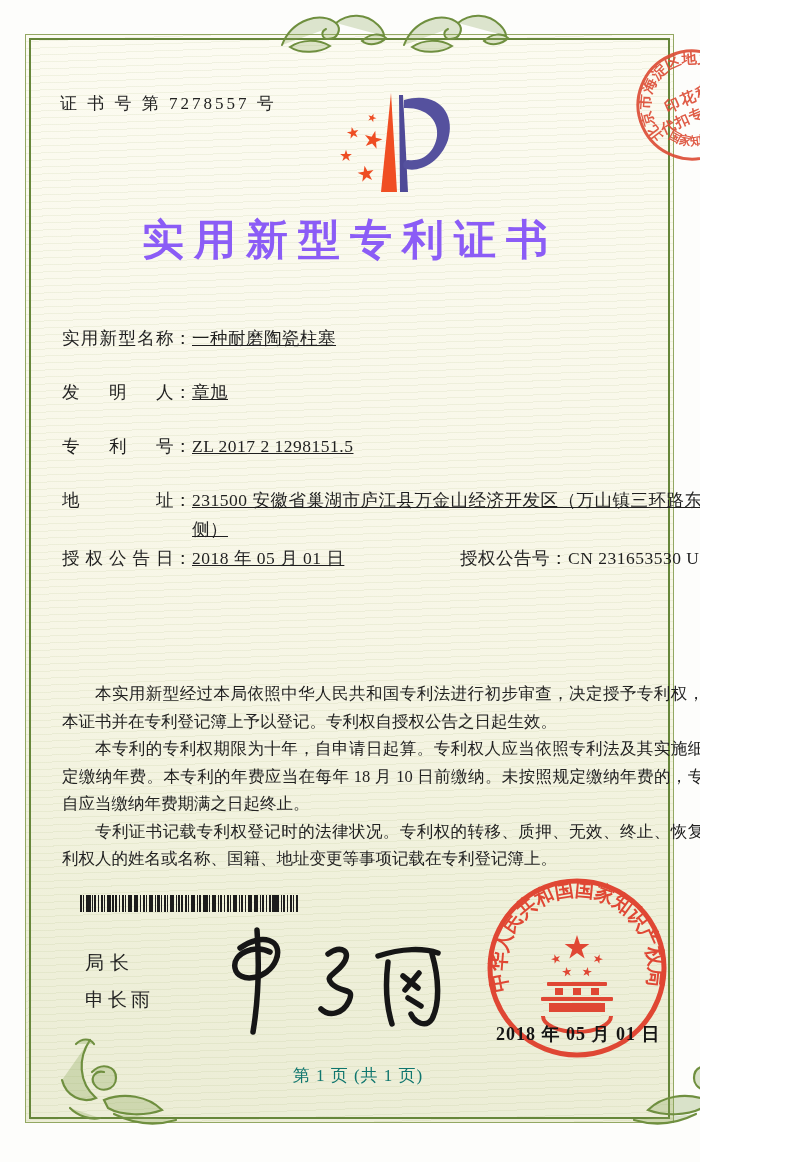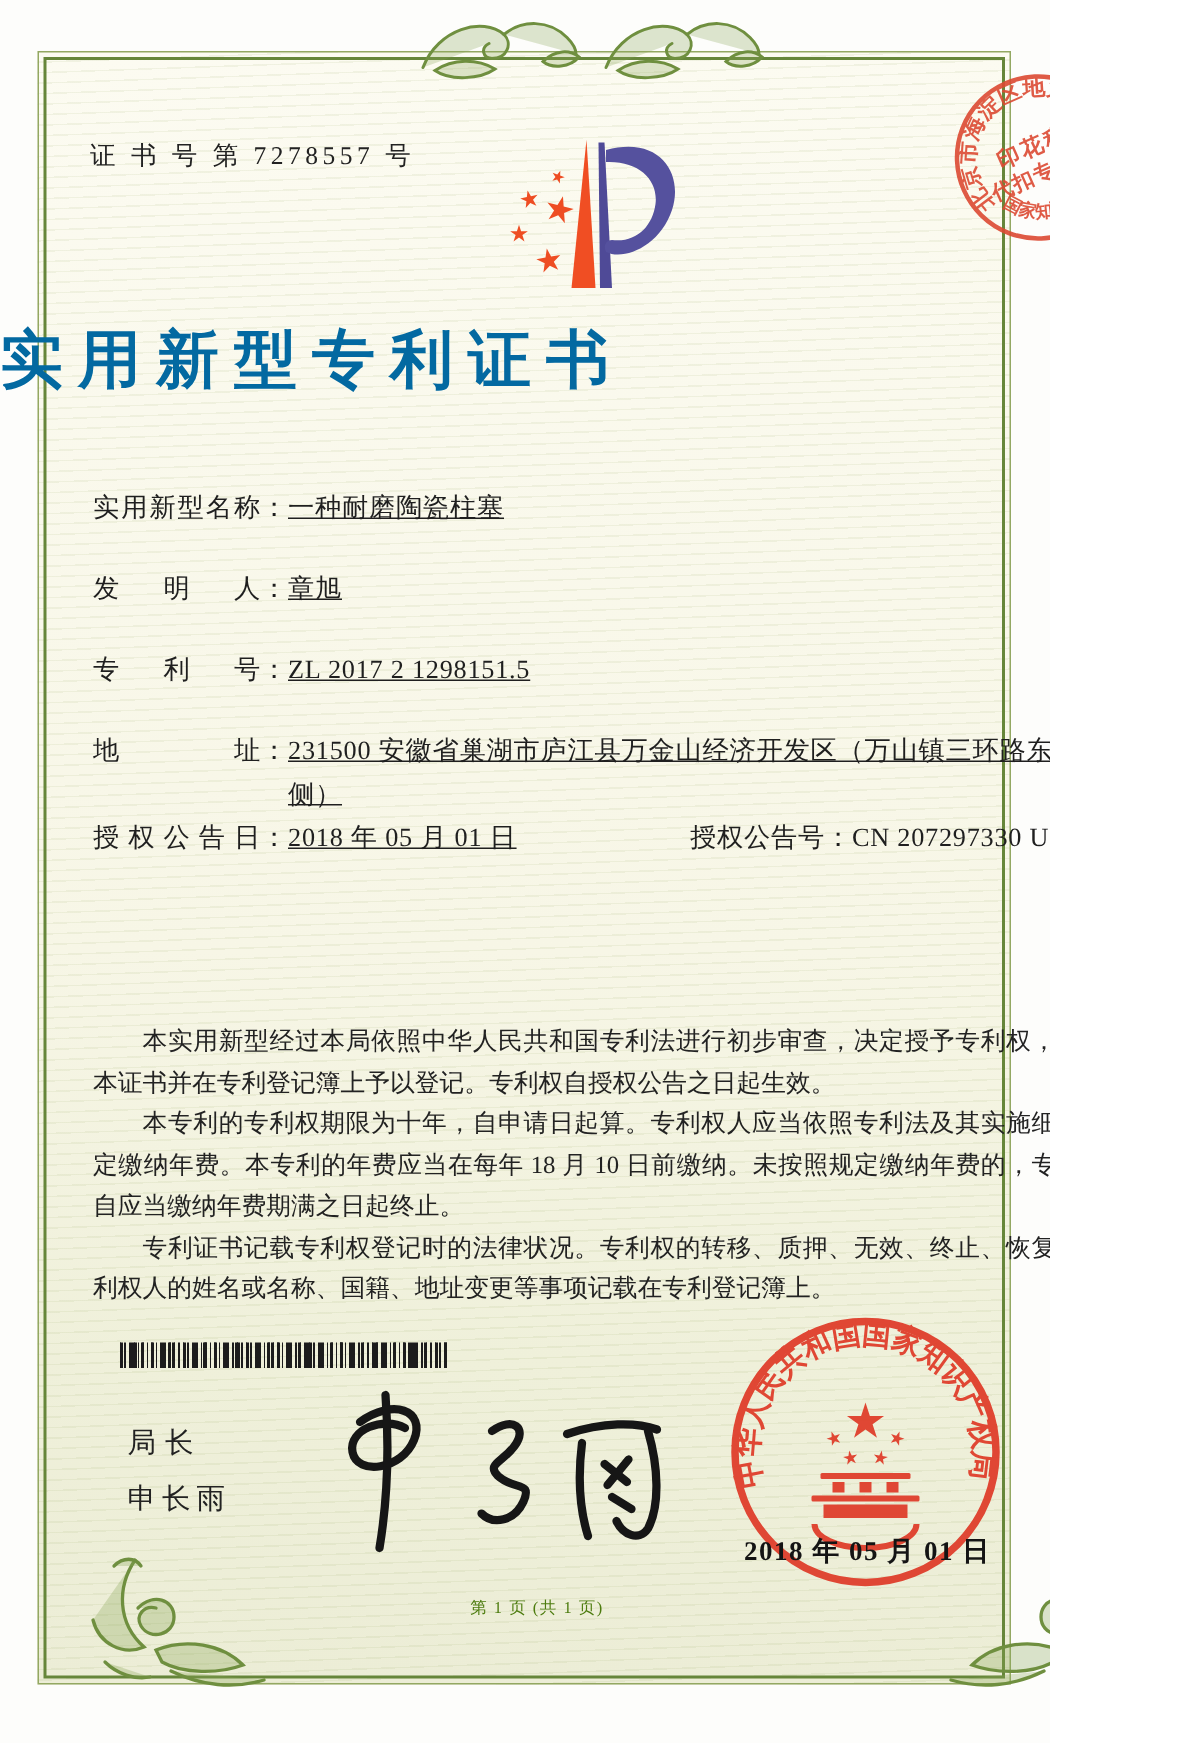--- a/index.html
+++ b/index.html
@@ -25,22 +25,22 @@
   }
   .frame::after{
     content:"";position:absolute;inset:3px;border:2px solid #66863a;
   }
   .cert-no{
     position:absolute;left:60px;top:92px;font-size:17px;letter-spacing:3px;color:#222;
   }
   .logo-svg{position:absolute;left:338px;top:80px;}
   .tax-stamp{position:absolute;left:634px;top:47px;transform:rotate(-24deg);opacity:.9;}
   .title{
-    position:absolute;left:0;right:0;top:212px;
-    font-size:42px;font-weight:700;letter-spacing:10px;color:#0369a1;margin:0;
+    position:absolute;left:0;right:0;top:212px;text-align:center;
+    font-size:42px;font-weight:700;letter-spacing:10px;color:#8b5cf6;margin:0;
   }
   .fields{position:absolute;left:62px;top:324px;width:680px;font-size:17.5px;}
   .field-row{line-height:29px;margin-bottom:25px;position:relative;letter-spacing:.5px;}
   .field-row.addr{margin-bottom:0;}
   .flabel{
     display:inline-block;width:112px;vertical-align:top;
     text-align:justify;text-align-last:justify;-moz-text-align-last:justify;
   }
   .fcolon{display:inline-block;vertical-align:top;}
   .fvalue{display:inline-block;vertical-align:top;max-width:524px;text-decoration:underline;}
@@ -61,21 +61,21 @@
   .signer .line1{letter-spacing:6px;}
   .signer .line2{letter-spacing:4px;}
   .signature-svg{position:absolute;left:212px;top:926px;}
   .office-seal{position:absolute;left:485px;top:876px;opacity:.93;}
   .seal-date{
     position:absolute;left:496px;top:1022px;font-size:18px;font-weight:700;
     letter-spacing:1px;color:#141414;z-index:5;
   }
   .footer{
     position:absolute;left:0;right:0;top:1064px;text-align:center;
-    font-size:11px;letter-spacing:1px;color:#4d7c0f;padding-left:16px;
+    font-size:17px;letter-spacing:1px;color:#0f766e;padding-left:16px;
   }
   .band-top{position:absolute;left:278px;top:5px;}
   .corner{position:absolute;}
   .corner.bl{left:52px;top:1038px;}
   .corner.br{left:626px;top:1038px;transform:scaleX(-1);}
 </style>
 </head>
 <body>
 
 <div class="page">
@@ -174,21 +174,21 @@
     </div>
 
 
 
     <div class="field-row addr">
       <span class="flabel">地址</span><span class="fcolon">：</span><span class="fvalue">231500 安徽省巢湖市庐江县万金山经济开发区（万山镇三环路东侧）</span>
     </div>
   <div class="field-row grant-row" id="grant-row">
       <span class="flabel">授权公告日</span><span class="fcolon">：</span><span class="fvalue">2018 年 05 月 01 日</span>
       <span class="grant-no">
-        <span>授权公告号</span><span>：</span><span>CN 207297330 U</span>
+        <span>授权公告号</span><span>：</span><span>CN 231653530 U</span>
       </span>
     </div>
   </div>
 
   <div class="paras">
     <p class="body-para">本实用新型经过本局依照中华人民共和国专利法进行初步审查，决定授予专利权，颁发本证书并在专利登记簿上予以登记。专利权自授权公告之日起生效。</p>
 
     <p class="body-para">本专利的专利权期限为十年，自申请日起算。专利权人应当依照专利法及其实施细则规定缴纳年费。本专利的年费应当在每年 18 月 10 日前缴纳。未按照规定缴纳年费的，专利权自应当缴纳年费期满之日起终止。</p>
 
     <p class="body-para">专利证书记载专利权登记时的法律状况。专利权的转移、质押、无效、终止、恢复和专利权人的姓名或名称、国籍、地址变更等事项记载在专利登记簿上。</p>

